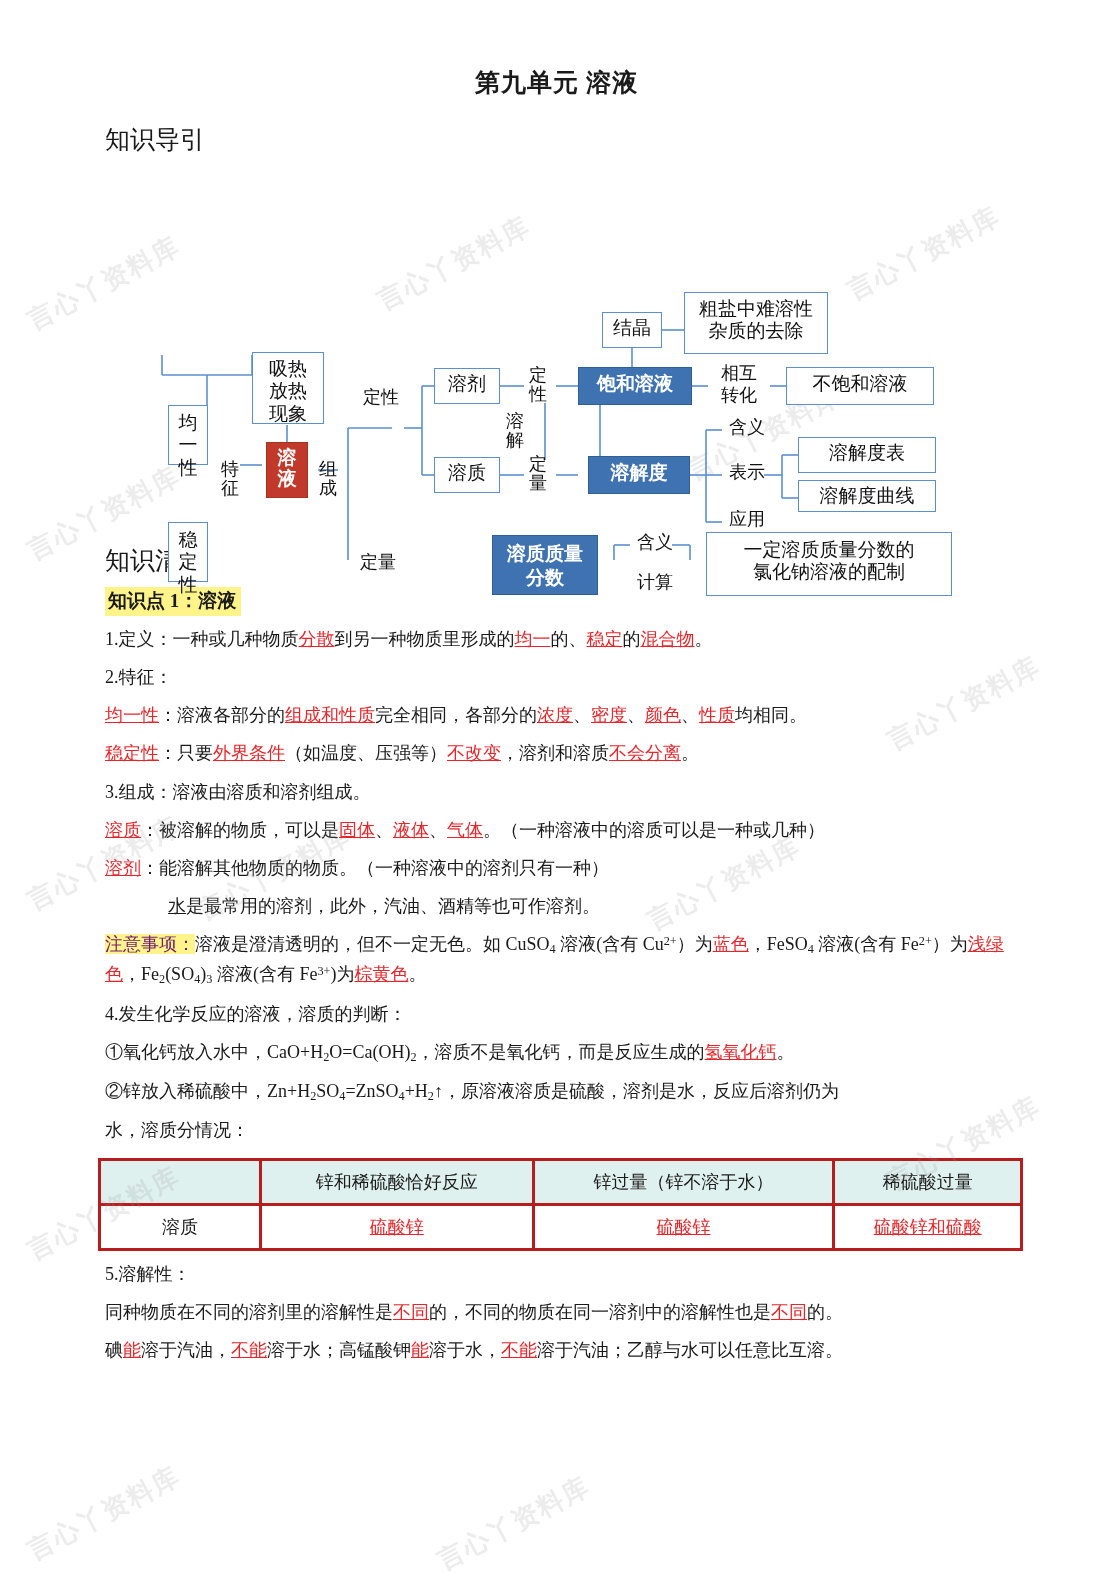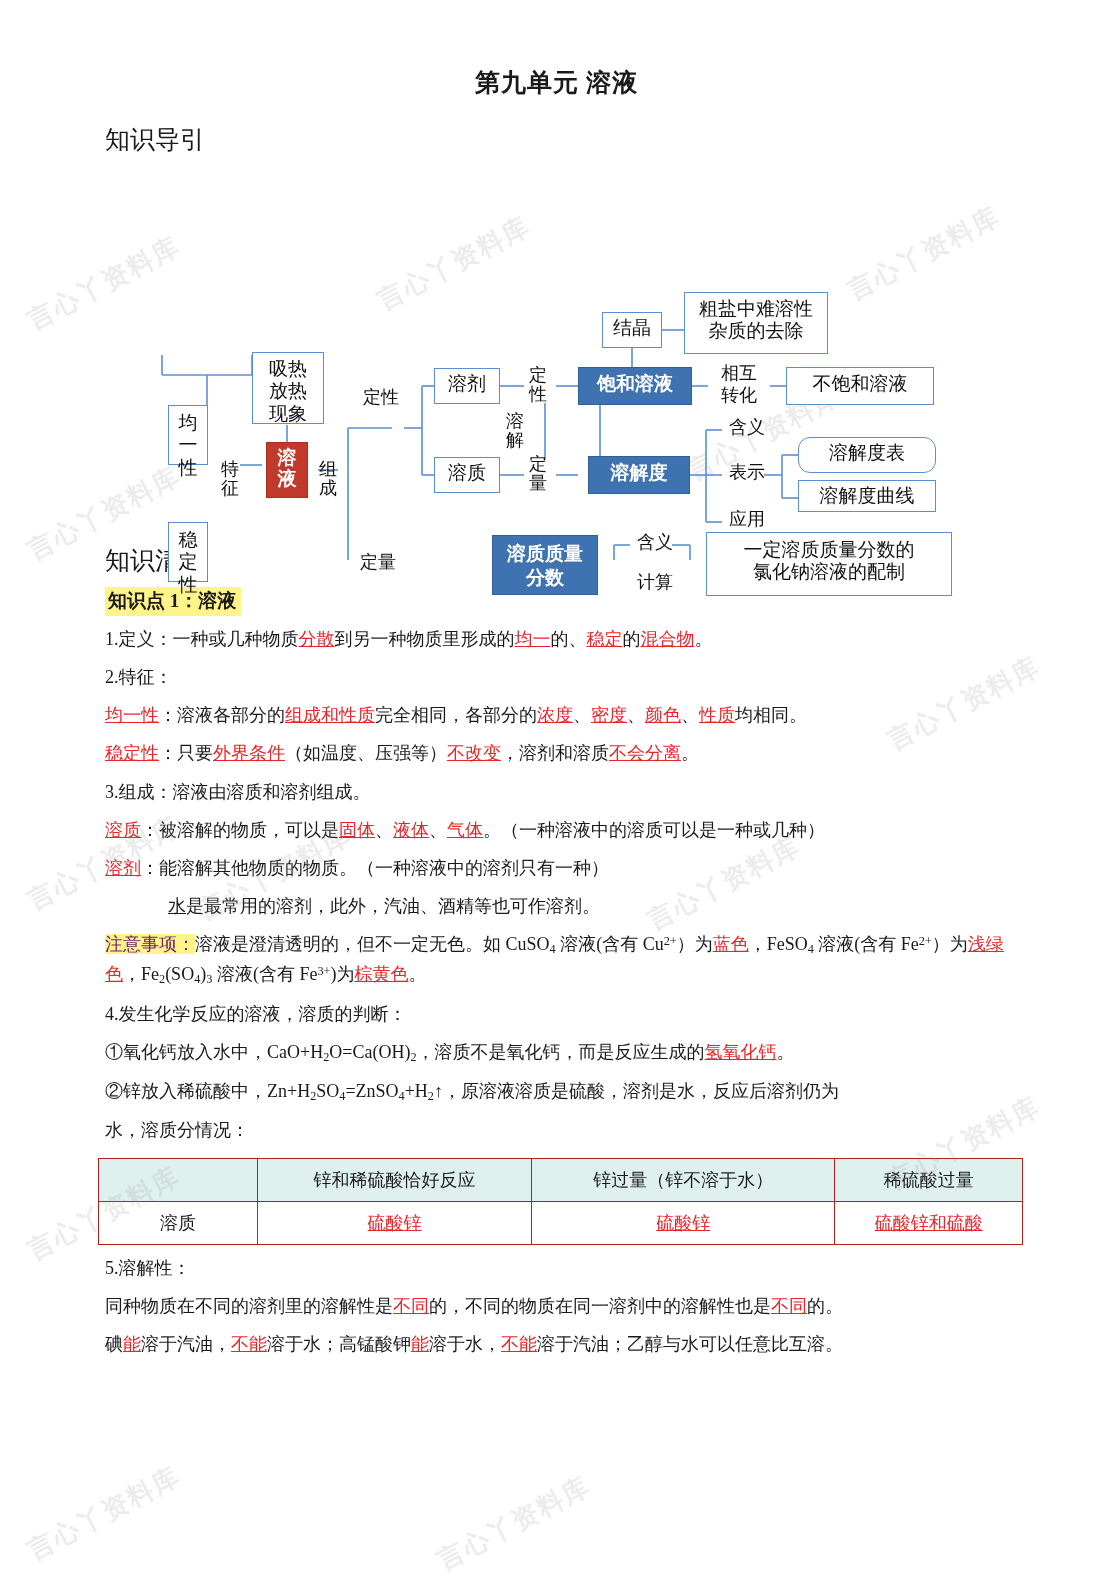--- a/index.html
+++ b/index.html
@@ -116,21 +116,21 @@
   .diagram svg{position:absolute;left:0;top:0;}
 
   
   table.tb{
     border-collapse:collapse;
     margin:12px 0 0 98px;
     width:925px;
     font-size:18px;
   }
   table.tb td{
-    border:1px solid #b91c1c;
+    border:3px solid #b91c1c;
     text-align:center;
     padding:7px 4px;
     height:28px;
   }
   table.tb tr.head td{background:#dff1ee;}
   table.tb td.first{width:150px;}
 </style>
 </head>
 <body>
 
@@ -244,21 +244,21 @@
     <div class="nodeB" style="left:578px;top:207px;width:114px;height:38px;padding-top:5px;">饱和溶液</div>
     <div class="nodeT" style="left:602px;top:152px;width:60px;height:36px;padding-top:4px;">结晶</div>
     <div class="nodeT" style="left:684px;top:132px;width:144px;height:62px;padding-top:5px;">粗盐中难溶性<br>杂质的去除</div>
     <div class="plain" style="left:708px;top:203px;width:62px;line-height:1.2;">相互<br>转化</div>
     <div class="nodeT" style="left:786px;top:207px;width:148px;height:38px;padding-top:5px;">不饱和溶液</div>
 
     <div class="nodeB" style="left:588px;top:296px;width:102px;height:38px;padding-top:5px;">溶解度</div>
     <div class="plain" style="left:722px;top:258px;width:50px;">含义</div>
     <div class="plain" style="left:722px;top:303px;width:50px;">表示</div>
     <div class="plain" style="left:722px;top:350px;width:50px;">应用</div>
-    <div class="nodeT" style="left:798px;top:277px;width:138px;height:36px;padding-top:4px;border-radius:12px;">溶解度表</div>
+    <div class="nodeT" style="left:798px;top:277px;width:138px;height:36px;padding-top:4px;">溶解度表</div>
     <div class="nodeT" style="left:798px;top:320px;width:138px;height:32px;padding-top:4px;">溶解度曲线</div>
 
     <div class="plain" style="left:352px;top:393px;width:52px;">定量</div>
     <div class="nodeB" style="left:492px;top:375px;width:106px;height:60px;padding-top:6px;line-height:1.25;">溶质质量<br>分数</div>
     <div class="plain" style="left:630px;top:373px;width:50px;">含义</div>
     <div class="plain" style="left:630px;top:413px;width:50px;">计算</div>
     <div class="nodeT" style="left:706px;top:372px;width:246px;height:64px;padding-top:6px;">一定溶质质量分数的<br>氯化钠溶液的配制</div>
   </div>
 
   <div class="sec-label" style="margin-top:-16px;">知识清单</div>

